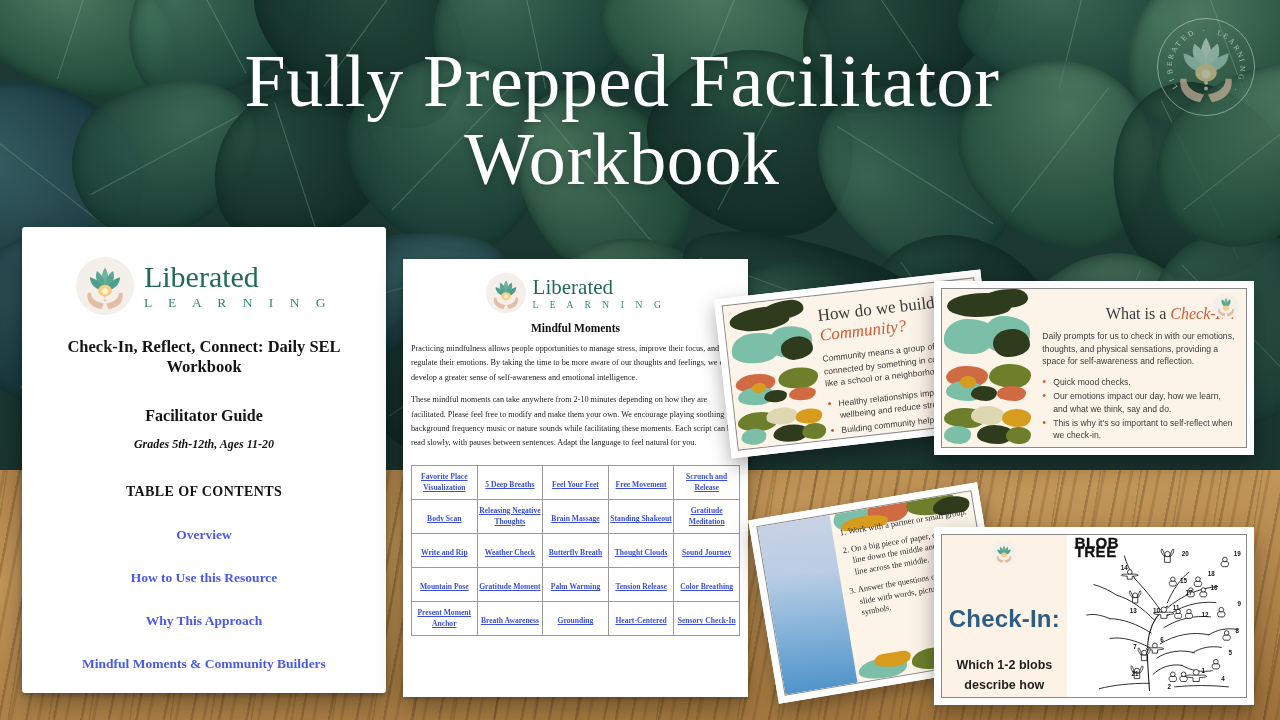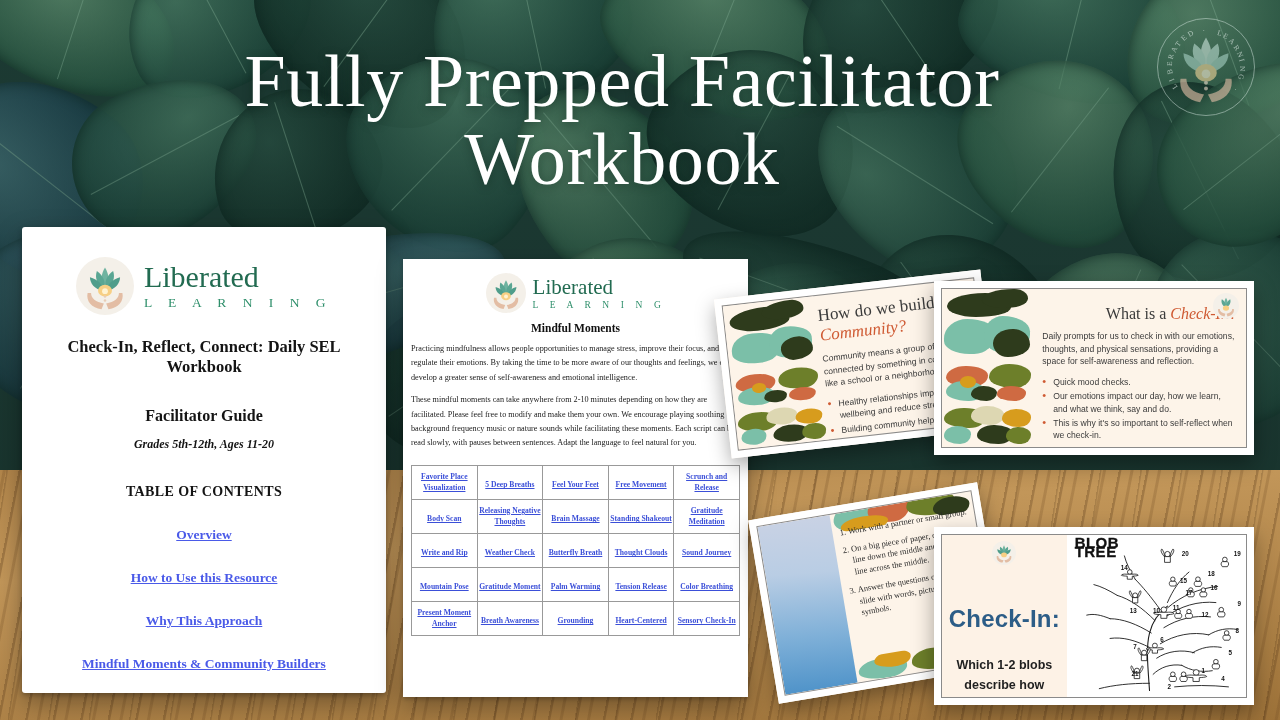--- a/index.html
+++ b/index.html
@@ -127,21 +127,21 @@
   .toc-head {
     font-family: "Liberation Serif", "DejaVu Serif", serif;
     font-size: 14px; font-weight: 700; color: #141414;
     letter-spacing: .4px;
     margin-top: 32px;
   }
   .toc-link {
     display: block;
     font-family: "Liberation Serif", "DejaVu Serif", serif;
     font-size: 13.5px; font-weight: 700;
-    color: #4a5ae8; text-decoration: underline;
+    color: #4a5ae8; 
     margin-top: 27px;
     cursor: pointer;
   }
 
   
   .doc-mid {
     position: absolute; left: 403px; top: 259px; width: 345px; height: 438px;
     background: #fff;
     box-shadow: 0 10px 24px rgba(0,0,0,.34), 0 2px 4px rgba(0,0,0,.22);
     padding: 12px 8px 0;

